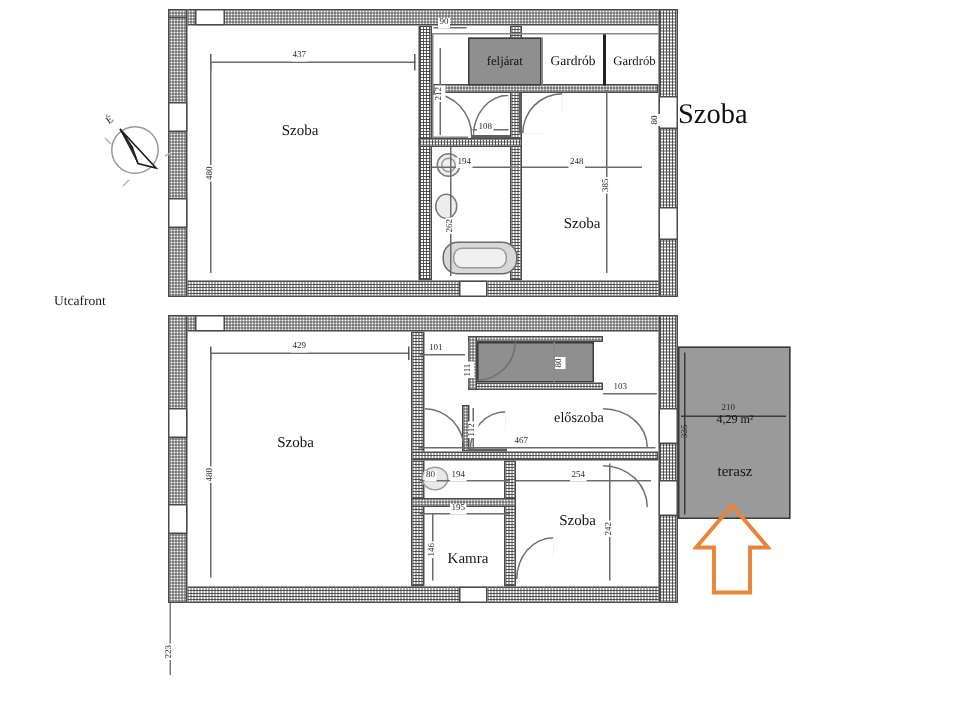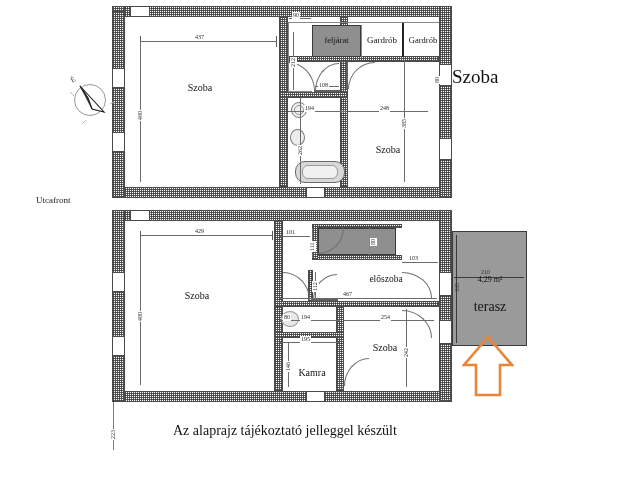--- a/index.html
+++ b/index.html
@@ -286,28 +286,27 @@
     <div class="room-label" style="left:170px;top:157px;width:60px;font-size:10px;">Kamra</div>
   </div>
 
   <div class="abs" style="left:452px;top:231px;width:75px;height:115px;">
     <div class="shade-lite" style="left:0;top:0;width:75px;height:115px;"></div>
     <div class="dimline h" style="left:2px;top:46px;width:70px;background:#3a3a3a;"></div>
     <div class="dimline v" style="left:4px;top:4px;height:108px;background:#3a3a3a;"></div>
     <div class="dimtext" style="left:28px;top:38px;background:transparent;">210</div>
     <div class="dimtext vert" style="left:2px;top:62px;transform:rotate(-90deg);background:transparent;">335</div>
     <div class="terrace-area" style="left:10px;top:44px;width:56px;">4,29 m²</div>
-    <div class="room-label" style="left:10px;top:68px;width:56px;font-size:14px;">terasz</div>
+    <div class="room-label" style="left:10px;top:78px;width:56px;font-size:10px;">terasz</div>
   </div>
 
 
   <div class="arrow" style="left:462px;top:335px;width:52px;height:62px;">
     <svg width="52" height="62" viewBox="0 0 52 62">
       <polygon points="26,2 50,30 38,30 38,60 14,60 14,30 2,30" fill="none" stroke="#E8853A" stroke-width="2.6" stroke-linejoin="miter"></polygon>
     </svg>
   </div>
 
   <div class="dimline v" style="left:113px;top:402px;height:48px;background:#7a7a7a;"></div>
   <div class="dimtext vert" style="left:110px;top:440px;transform:rotate(-90deg);">223</div>
 
-  <div class="caption" style="left:173px;top:423px;">Az alaprajz tájékoztató jelleggel készült</div>
 
 </div>
 
 </body></html>

